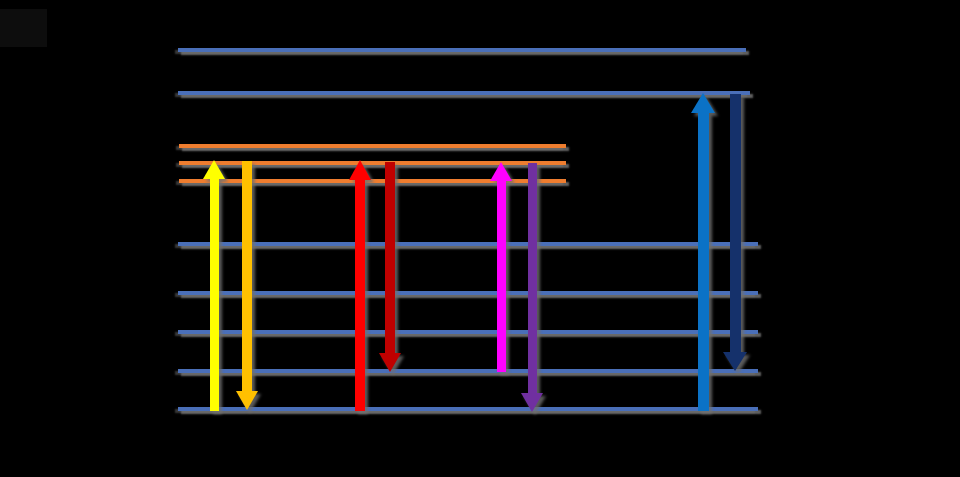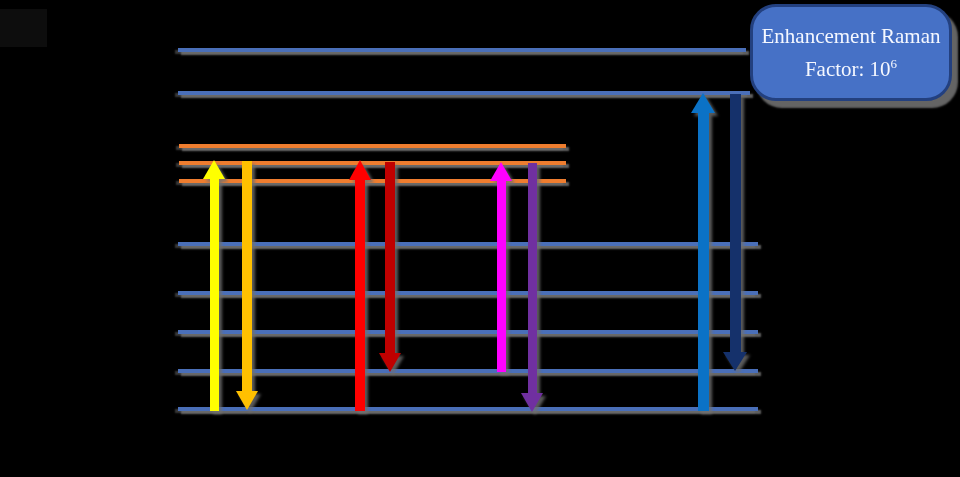--- a/index.html
+++ b/index.html
@@ -97,17 +97,13 @@
       <div class="arrow" style="left: 691px; top: 93px; width: 24px; height: 318px;">
         <div class="shaft" style="left: 6.5px; width: 11px; background: rgb(11, 114, 198); top: 19px; bottom: 0px;"></div>
         <div class="head" style="left: 0px; border-left: 12px solid transparent; border-right: 12px solid transparent; top: 0px; border-bottom: 20px solid rgb(11, 114, 198);"></div>
       </div>
       <div class="arrow" style="left: 723px; top: 94px; width: 24px; height: 277px;">
         <div class="shaft" style="left: 6.5px; width: 11px; background: rgb(21, 49, 107); top: 0px; bottom: 18px;"></div>
         <div class="head" style="left: 0px; border-left: 12px solid transparent; border-right: 12px solid transparent; bottom: 0px; border-top: 19px solid rgb(21, 49, 107);"></div>
       </div>
     </div>
 
-  <div class="callout" style="background: rgb(70, 113, 198); border-color: rgb(35, 64, 127); color: rgb(245, 248, 255);">
-    <div class="line">Enhancement Raman</div>
-    <div class="line"><span>Factor: 10</span><sup>6</sup></div>
-  </div>
 </div>
 
 </body></html>

